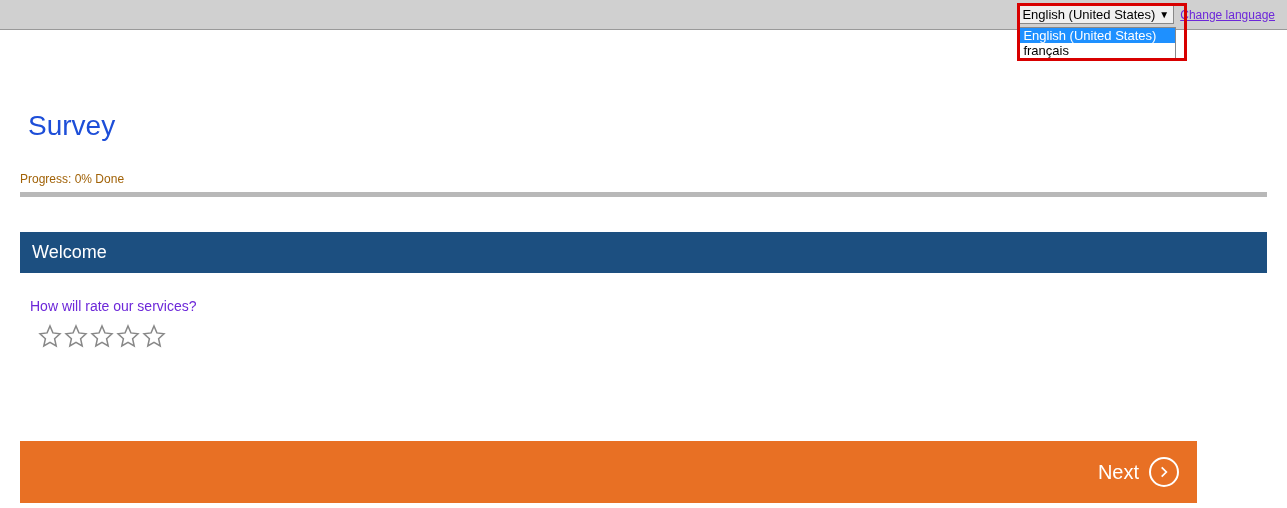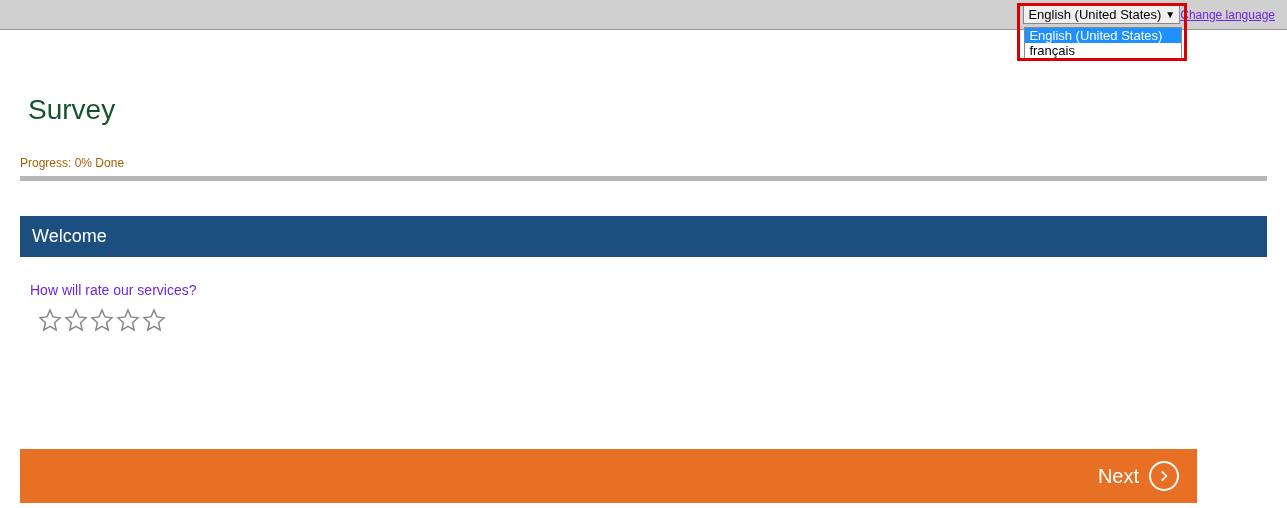--- a/index.html
+++ b/index.html
@@ -20,21 +20,21 @@
       border-bottom: 1px solid #999;
       display: flex;
       justify-content: flex-end;
       align-items: center;
       padding-right: 12px;
       position: relative;
     }
     .lang-wrapper {
       display: flex;
       align-items: center;
-      gap: 0;
+      gap: 6px;
       position: relative;
     }
     .highlight-box {
       position: absolute;
       border: 3px solid #d80000;
       top: 3px;
       left: 1017px;
       width: 170px;
       height: 58px;
       pointer-events: none;
@@ -77,22 +77,22 @@
       font-size: 12px;
       text-decoration: underline;
       cursor: pointer;
     }
     .content-wrapper {
       padding: 0 20px;
     }
     .page-title {
       font-size: 28px;
       font-weight: 300;
-      color: #14532d;
-      margin-top: 64px;
+      color: #1d4ed8;
+      margin-top: 80px;
       margin-bottom: 30px;
       margin-left: 8px;
     }
     .progress-label {
       font-size: 12px;
       color: #a16207;
       margin-bottom: 6px;
     }
     .progress-bar {
       width: 100%;
@@ -126,21 +126,21 @@
     }
     .star svg {
       width: 100%;
       height: 100%;
     }
     .next-bar {
       position: absolute;
       left: 20px;
       right: 90px;
       bottom: 5px;
-      height: 54px;
+      height: 62px;
       background: #e87024;
       display: flex;
       justify-content: flex-end;
       align-items: center;
       padding-right: 18px;
       cursor: pointer;
     }
     .next-label {
       color: #fff;
       font-size: 20px;

